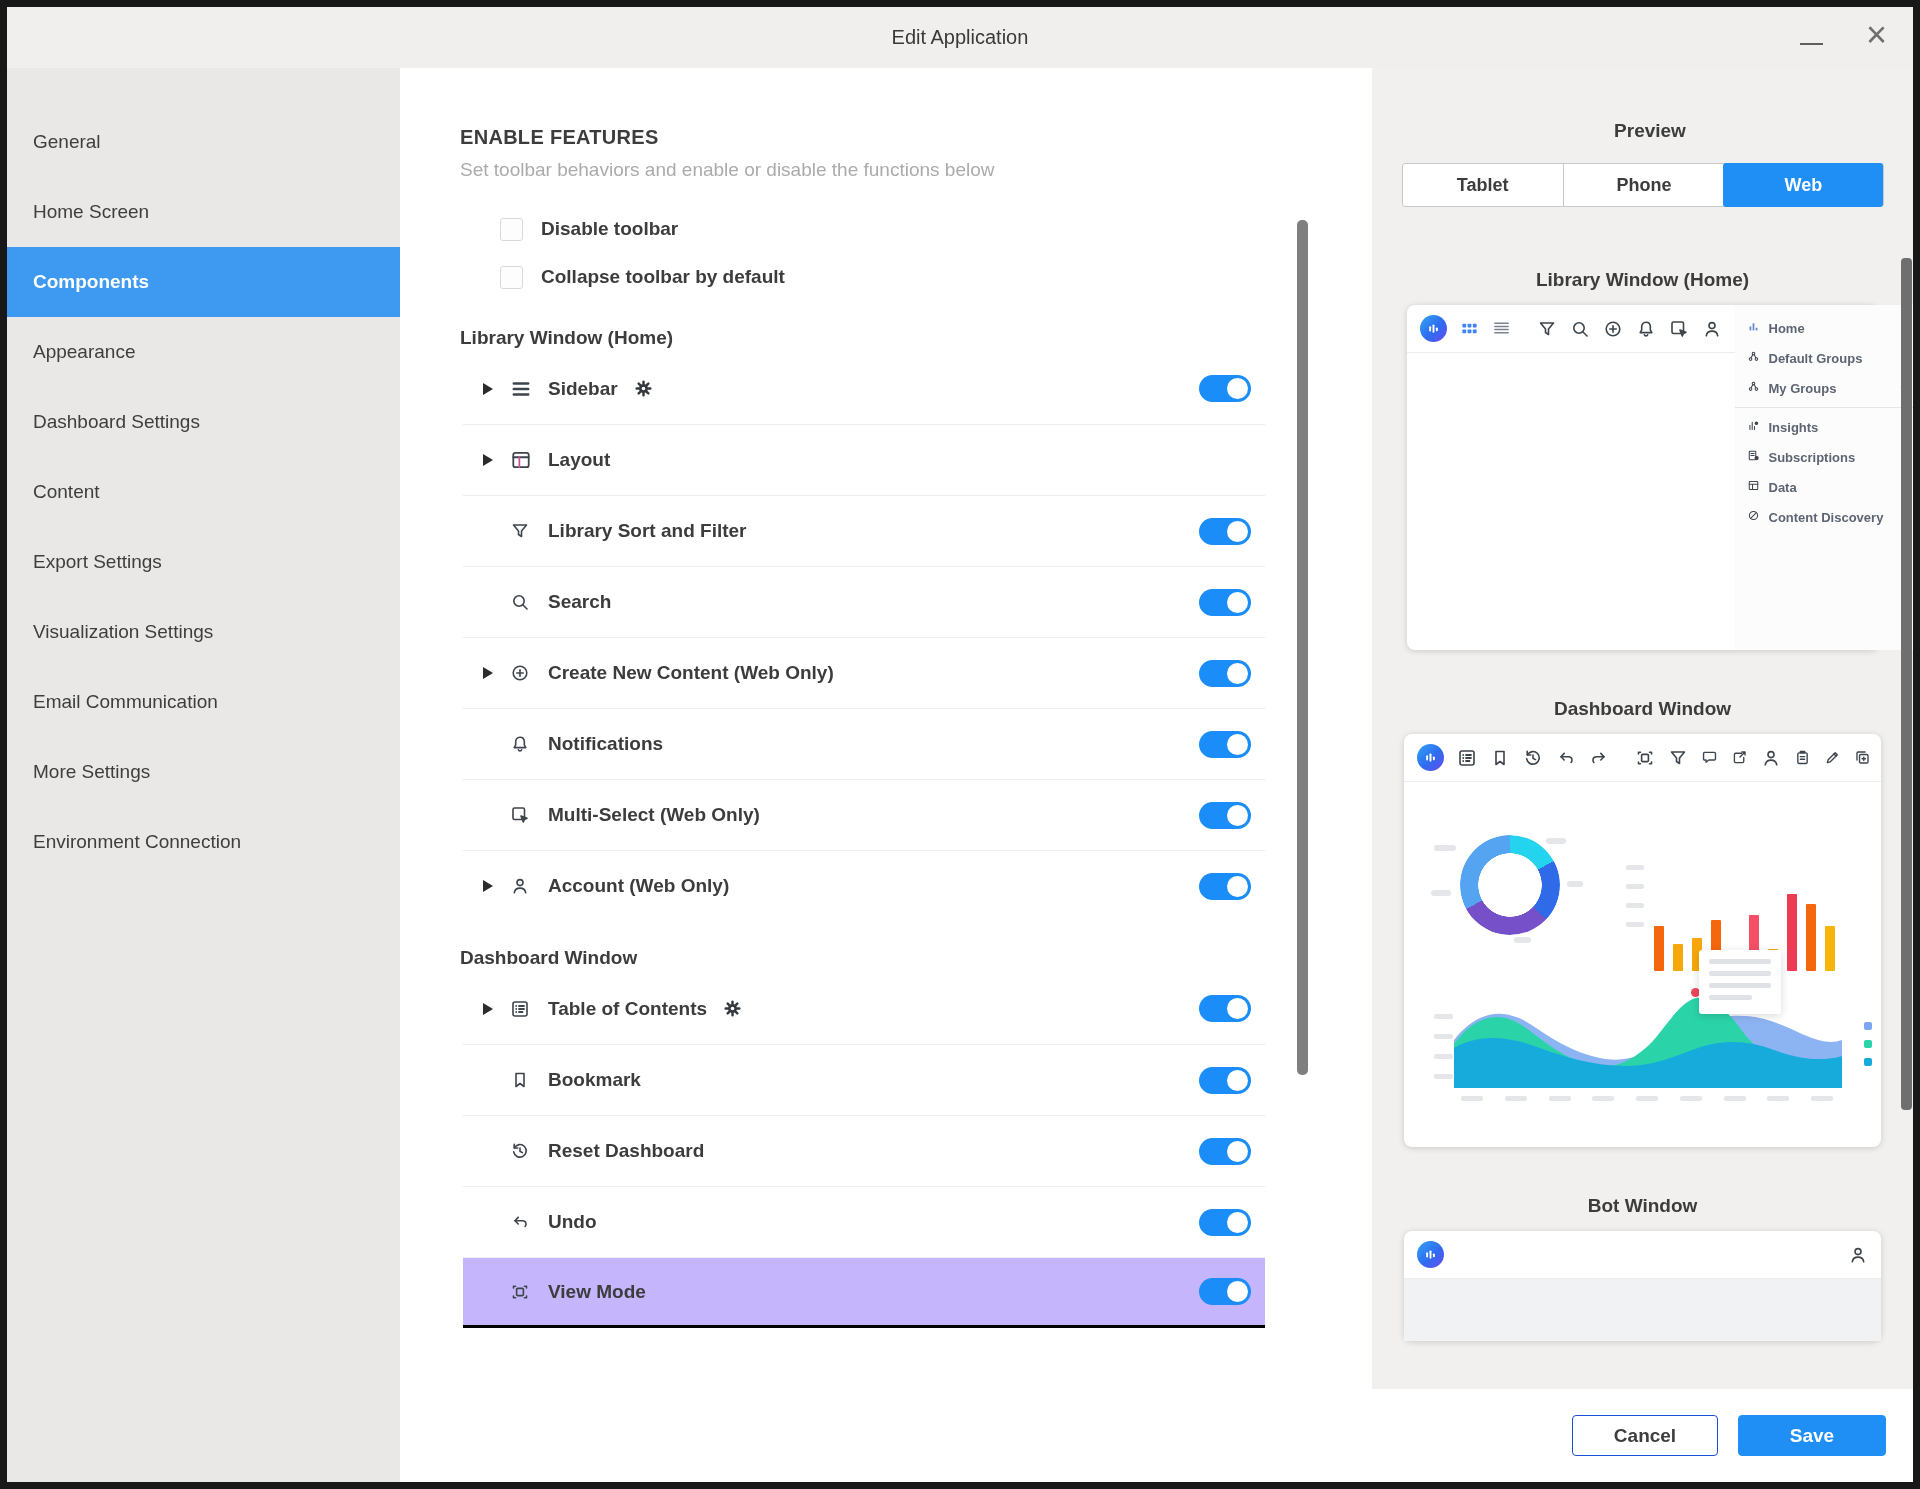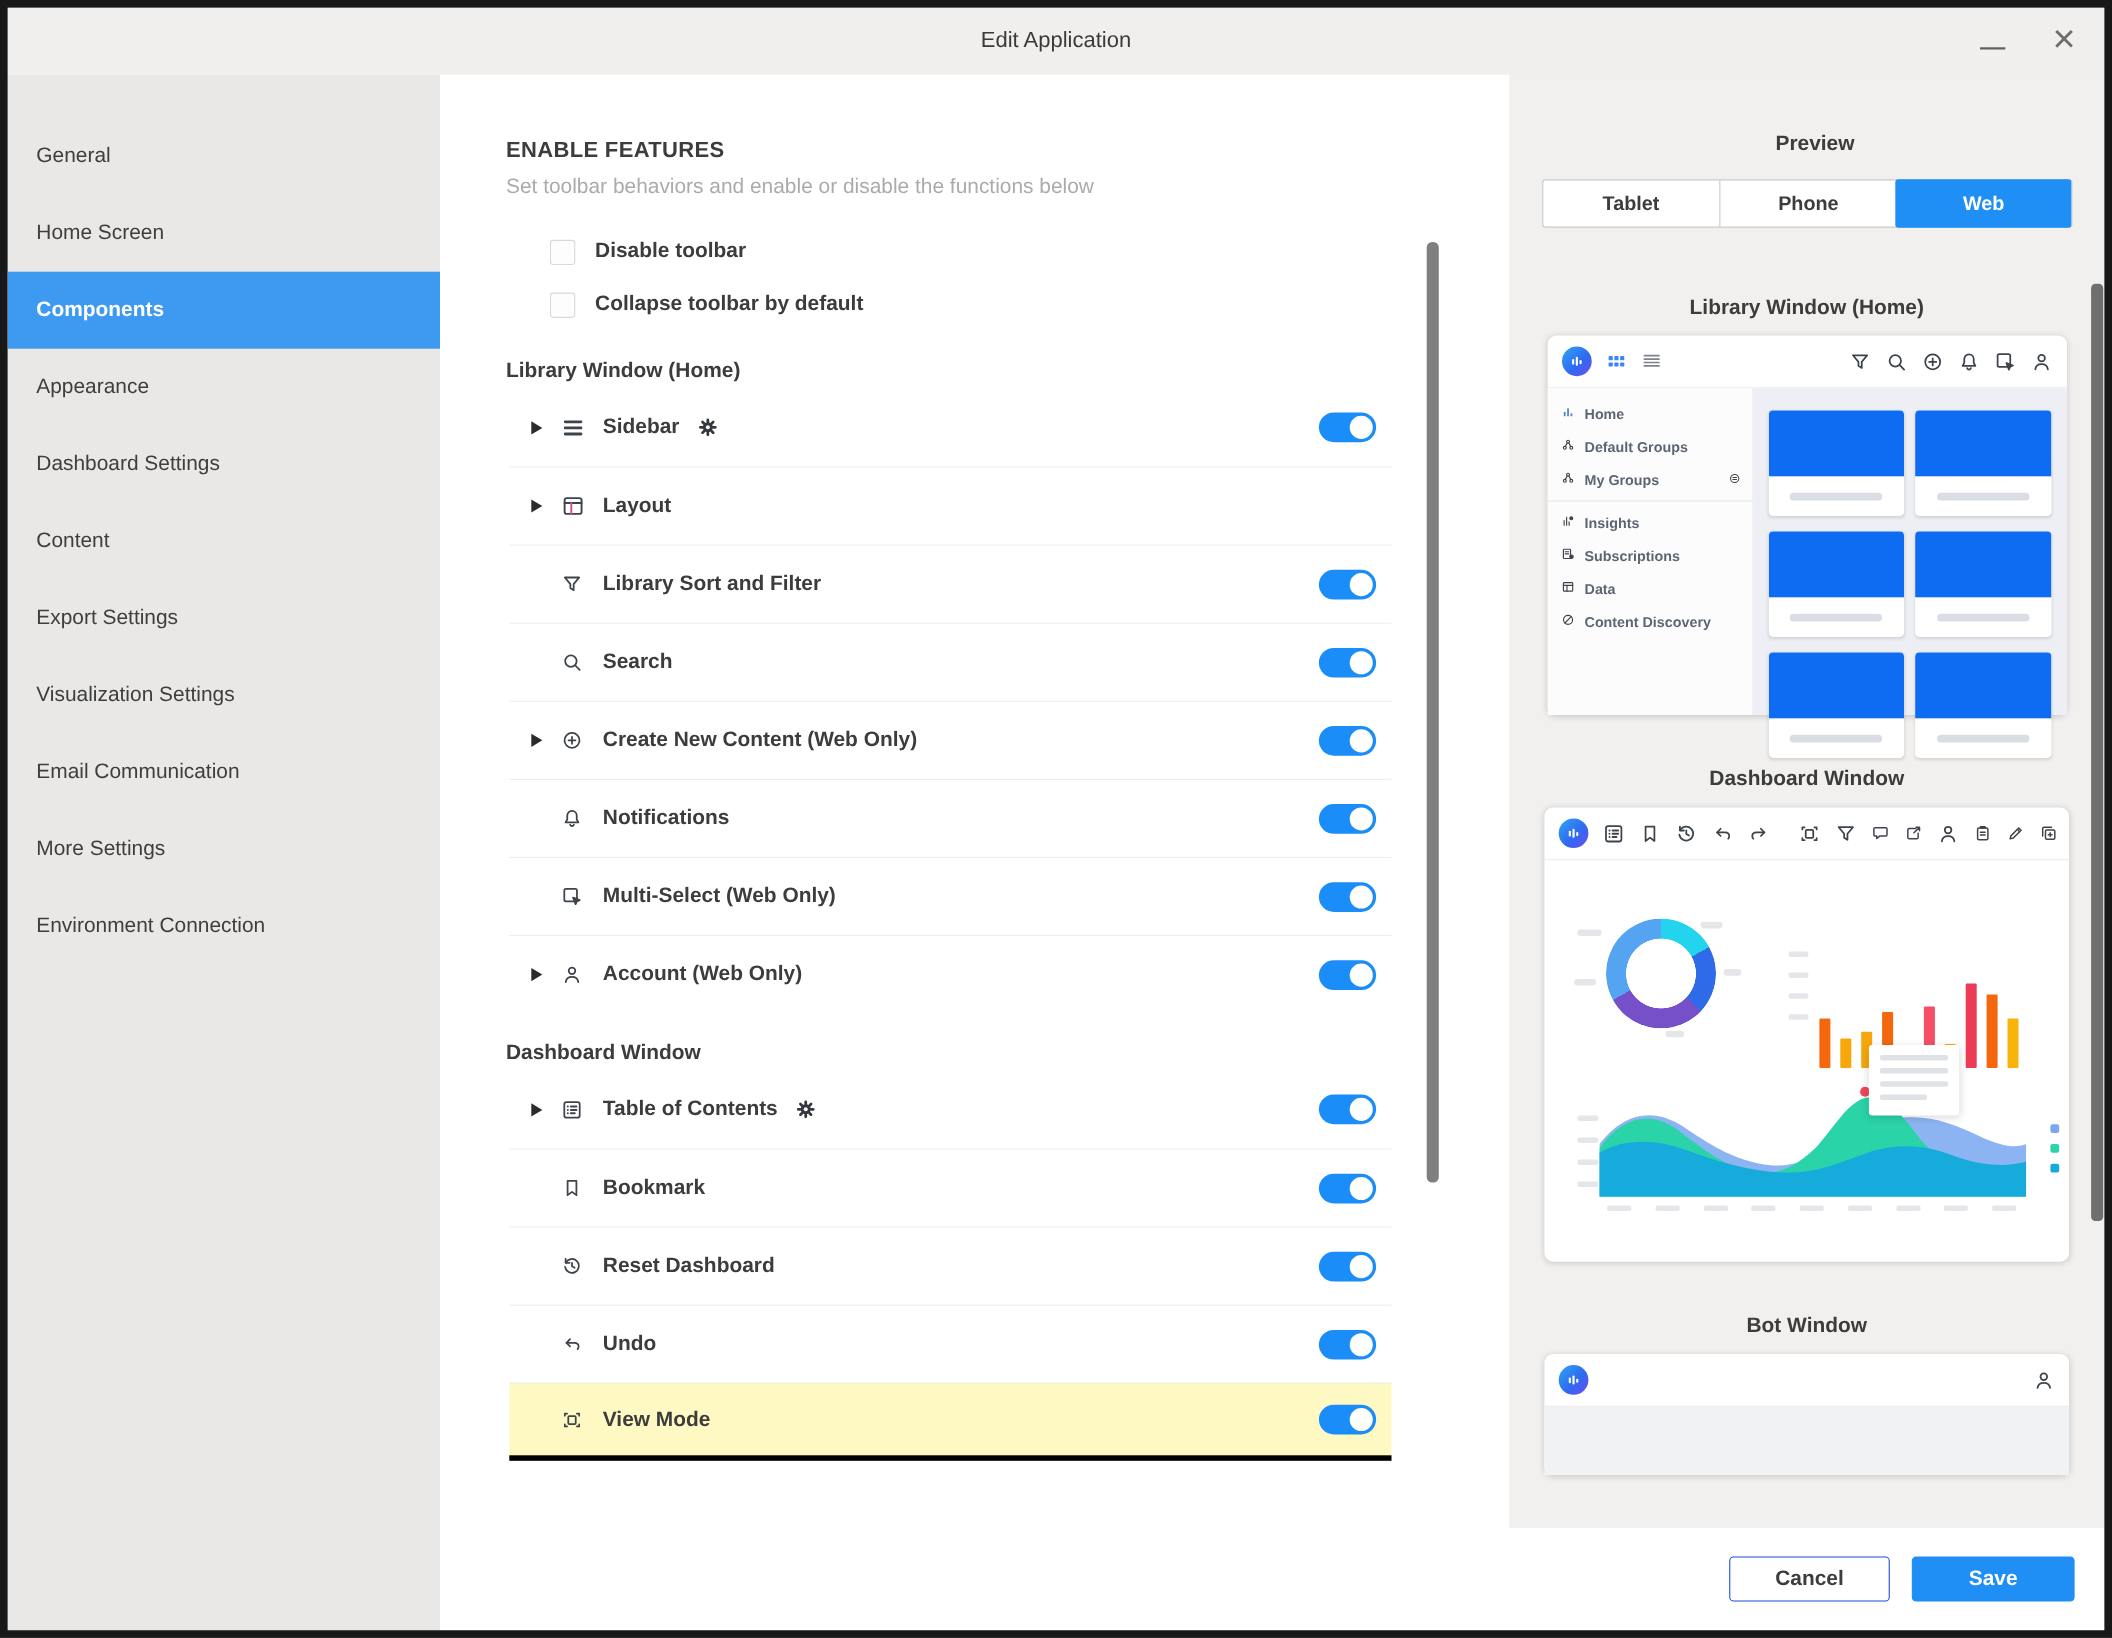--- a/index.html
+++ b/index.html
@@ -27,21 +27,21 @@
   
   .h-features{margin:58px 0 0 60px;font-size:20px;font-weight:700;color:#3c3c3c;letter-spacing:.3px;}
   .sub{margin:10px 0 0 60px;font-size:19px;color:#ababab;}
   .cb-block{margin:24px 0 0 100px;}
   .cb-row{display:flex;align-items:center;height:48px;gap:18px;cursor:pointer;}
   .cb-box{width:23px;height:23px;border:1px solid #d9d9d9;border-radius:3px;background:#fdfdfd;flex:none;}
   .cb-label{font-size:19px;font-weight:600;color:#3c3c3c;}
   .group-title{margin:26px 0 4px 60px;font-size:19px;font-weight:600;color:#3c3c3c;}
   .row{margin-left:63px;width:802px;height:71px;display:flex;align-items:center;padding:0 14px 0 20px;cursor:pointer;}
   .row + .row{border-top:1px solid #ededed;}
-  .row.hl{background:#fef9c3;border-bottom:5px solid #000000;}
+  .row.hl{background:#c4b5fd;border-bottom:3px solid #000000;}
   .caret-slot{width:27px;display:flex;align-items:center;flex:none;}
   .caret{width:0;height:0;border-left:10px solid #2b2b2b;border-top:6.5px solid transparent;border-bottom:6.5px solid transparent;}
   .icon-slot{width:38px;display:flex;align-items:center;flex:none;}
   .row-label{font-size:19px;font-weight:600;color:#3c3c3c;}
   .gear-slot{margin-left:16px;display:flex;align-items:center;}
   .toggle{margin-left:auto;width:52px;height:27px;border-radius:14px;background:#1a8df8;position:relative;flex:none;cursor:pointer;}
   .toggle::after{content:"";position:absolute;right:3px;top:3px;width:21px;height:21px;border-radius:50%;background:#fff;}
   .content-scroll{position:absolute;left:897px;top:152px;width:11px;height:855px;background:#7f7f7f;border-radius:5px;cursor:pointer;}
   .win-scroll{position:absolute;right:1px;top:251px;width:11px;height:852px;background:#6f6f6f;border-radius:4px;z-index:9;cursor:pointer;}
   
@@ -52,21 +52,21 @@
   .tab.selected{background:#1f8ef5;color:#fff;margin:-1px;border-radius:3px;border-left:none;}
   .section-title{text-align:center;font-size:19px;font-weight:600;color:#3c3c3c;}
   .st-lib{margin-top:62px;} .st-dash{margin-top:48px;} .st-bot{margin-top:48px;}
   .card{background:#fff;border-radius:8px;box-shadow:0 1px 6px rgba(0,0,0,.16);margin:14px auto 0;}
   .card-toolbar{height:48px;display:flex;align-items:center;padding:0 13px;gap:13px;border-bottom:1px solid #ececf0;flex:none;}
   .ct-spacer{flex:1;}
   .logo{width:27px;height:27px;border-radius:50%;flex:none;display:flex;align-items:center;justify-content:center;
     background:linear-gradient(135deg,#31a5f5 0%,#2e6bf0 55%,#6b4cf0 100%);}
   .tb-icon{display:flex;align-items:center;}
   
-  .lib-card{width:472px;height:345px;display:flex;flex-direction:column;}
+  .lib-card{width:472px;height:345px;display:flex;flex-direction:row;}
   .lib-body{flex:1;display:flex;min-height:0;}
   .lib-side{width:187px;background:#fcfcfd;border-right:1px solid #ececf0;padding-top:8px;flex:none;}
   .lib-item{height:30px;display:flex;align-items:center;gap:9px;padding:0 10px 0 12px;font-size:13px;font-weight:600;color:#5d6572;cursor:pointer;}
   .lib-item .sp{flex:1;}
   .lib-div{height:1px;background:#e3e5e9;margin:4px 0;}
   .lib-grid{flex:1;background:#edeff4;padding:20px 14px;display:grid;grid-template-columns:1fr 1fr;gap:14px 10px;align-content:start;}
   .tile{height:96px;border-radius:4px;overflow:hidden;background:#fff;box-shadow:0 1px 3px rgba(0,0,0,.12);}
   .tile-top{height:60px;background:#0d6cf2;}
   .tile-bottom{height:36px;display:flex;align-items:center;justify-content:center;}
   .tile-line{width:68%;height:7px;border-radius:4px;background:#dadde3;}

